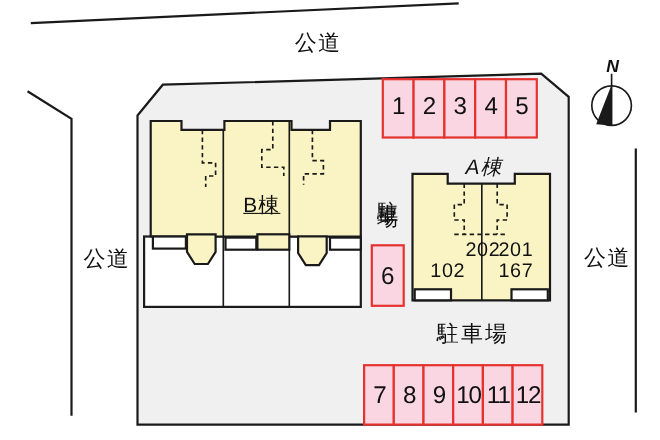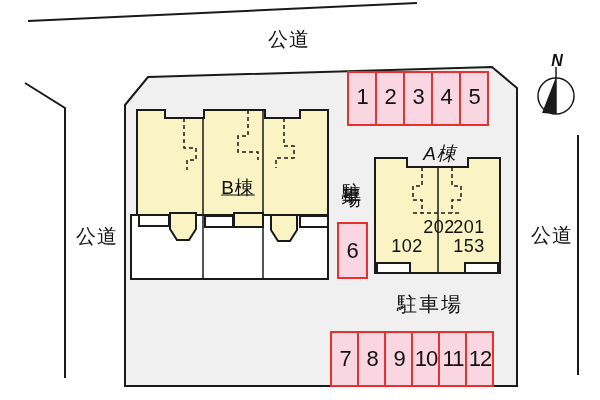--- a/index.html
+++ b/index.html
@@ -100,21 +100,21 @@
 
   <div class="lbl pvert" style="left:352px;top:172px;">駐車場</div>
   <div class="lbl plabel" style="left:430px;top:304px;">駐車場</div>
 
   <div class="lbl bname" style="left:238px;top:187px;text-decoration:underline;">B棟</div>
   <div class="lbl bname" style="left:440px;top:153px;font-style:italic;">A棟</div>
 
   <div class="lbl unum" style="left:407px;top:227px;margin-left:32px;">202</div>
   <div class="lbl unum" style="left:407px;top:246px;">102</div>
   <div class="lbl unum" style="left:469px;top:227px;">201</div>
-  <div class="lbl unum" style="left:469px;top:246px;">153</div>
+  <div class="lbl unum" style="left:469px;top:246px;">167</div>
 
   <div class="lbl num" style="left:362px;top:97px;">1</div>
   <div class="lbl num" style="left:390px;top:97px;">2</div>
   <div class="lbl num" style="left:418px;top:97px;">3</div>
   <div class="lbl num" style="left:446px;top:97px;">4</div>
   <div class="lbl num" style="left:474px;top:97px;">5</div>
 
   <div class="lbl num" style="left:352px;top:251px;">6</div>
 
   <div class="lbl num" style="left:345px;top:359px;">7</div>

